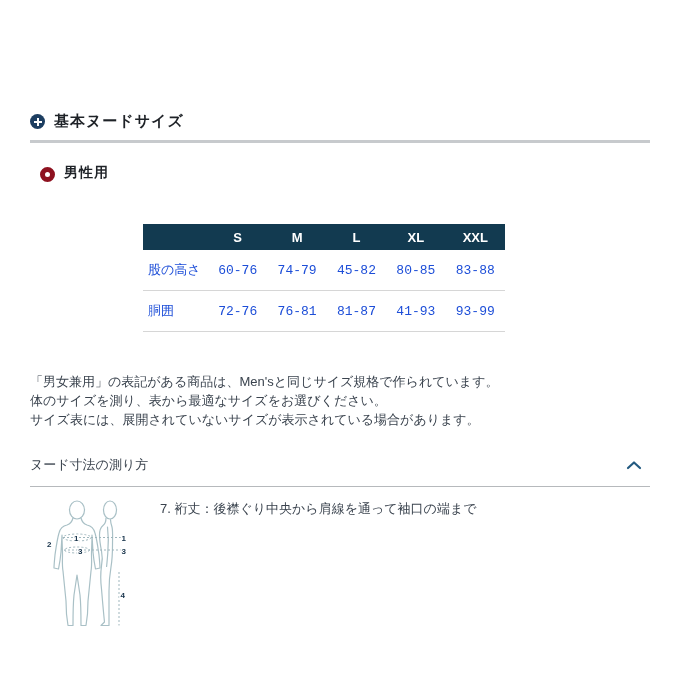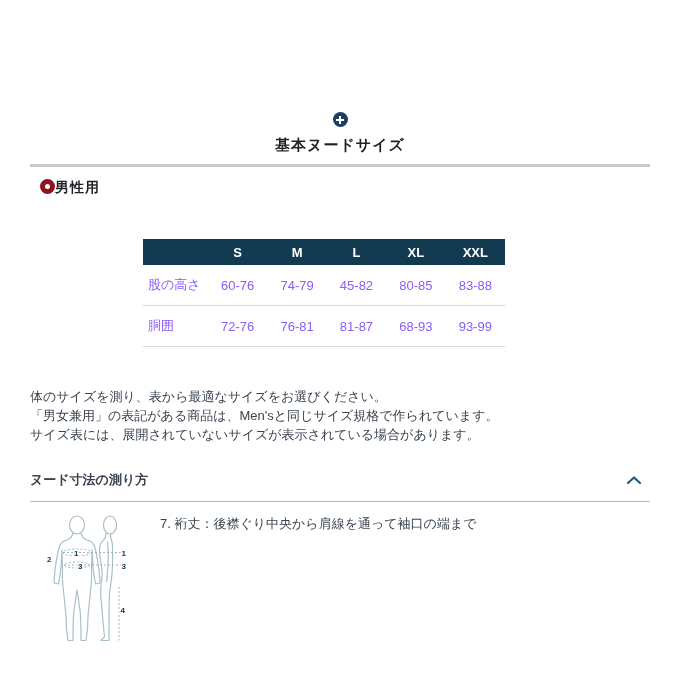--- a/index.html
+++ b/index.html
@@ -4,47 +4,47 @@
 <style>
   html,body{margin:0;padding:0;}
   body{
     width:680px;height:680px;background:#ffffff;overflow:hidden;
     font-family:"Liberation Sans","DejaVu Sans",sans-serif;
     -webkit-font-smoothing:antialiased;
   }
   .wrap{padding:112px 30px 0 30px;}
 
   
-  .sec-header{display:flex;align-items:center;gap:9px;flex-direction:column;}
+  .sec-header{display:flex;align-items:center;gap:9px;}
   .icon-plus{position:relative;width:15px;height:15px;border-radius:50%;background:#1d3e61;flex:none;}
   .icon-plus::before,.icon-plus::after{content:"";position:absolute;background:#fff;}
   .icon-plus::before{left:3.5px;top:6.5px;width:8px;height:2px;}
   .icon-plus::after{left:6.5px;top:3.5px;width:2px;height:8px;}
   .sec-title{font-size:15px;font-weight:700;color:#1e2227;letter-spacing:1px;}
 
   .divider-thick{height:3px;background:#c7cacd;margin:9px 0 7px 0;}
 
-  .sub-header{display:flex;align-items:flex-start;margin-left:10px;margin-top:12px;}
+  .sub-header{display:flex;align-items:flex-end;gap:9px;margin-left:10px;margin-top:21px;}
   .icon-dot{width:15px;height:15px;border-radius:50%;border:5px solid #8e1220;background:#fff;box-sizing:border-box;flex:none;}
   .sub-title{font-size:14px;font-weight:700;color:#1e2227;letter-spacing:1px;}
 
   
   table.size-table{margin:42px 0 0 113px;border-collapse:collapse;table-layout:fixed;width:362px;}
   .size-table col.c-label{width:65px;}
   .size-table col.c-val{width:59.4px;}
   .size-table th{background:#123a50;color:#ffffff;font-size:13px;font-weight:700;height:26px;text-align:center;padding:0;}
-  .size-table td{font-size:13px;color:#8b5cf6;height:40px;text-align:center;border-bottom:1px solid #d6d6d6;padding:0;}
+  .size-table td{font-size:13px;color:#1d4ed8;height:40px;text-align:center;border-bottom:1px solid #d6d6d6;padding:0;font-family:Liberation Mono, monospace;}
   .size-table td.rowlabel{text-align:left;padding-left:5px;}
 
   
   .notes{margin-top:40px;}
   .notes p{margin:0;font-size:13px;line-height:19px;color:#3a434e;}
 
   
-  .measure-header{margin-top:27px;display:flex;justify-content:space-between;align-items:center;cursor:pointer;font-weight:bold;}
+  .measure-header{margin-top:27px;display:flex;justify-content:space-between;align-items:center;cursor:pointer;}
   .measure-title{font-size:13px;color:#3a434e;}
   .chevron{margin-right:8px;display:flex;align-items:center;}
   .divider-thin{height:1px;background:#b6b9bc;margin-top:12px;}
 
   .measure-body{display:flex;margin-top:6px;}
   .figure-box{width:105px;height:150px;margin-left:15px;flex:none;}
   .measure-list{margin-left:10px;padding-top:6px;}
   .measure-list .item{font-size:13px;line-height:20.5px;color:#3a434e;}
 
   
@@ -95,29 +95,29 @@
         <td>74-79</td>
         <td>45-82</td>
         <td>80-85</td>
         <td>83-88</td>
       </tr>
       <tr>
         <td class="rowlabel">胴囲</td>
         <td>72-76</td>
         <td>76-81</td>
         <td>81-87</td>
-        <td>68-93</td>
+        <td>41-93</td>
         <td>93-99</td>
       </tr>
     </tbody>
   </table>
 
   <div class="notes">
+    <p>「男女兼用」の表記がある商品は、Men'sと同じサイズ規格で作られています。</p>
     <p>体のサイズを測り、表から最適なサイズをお選びください。</p>
-    <p>「男女兼用」の表記がある商品は、Men'sと同じサイズ規格で作られています。</p>
     <p>サイズ表には、展開されていないサイズが表示されている場合があります。</p>
   </div>
 
   <div class="measure-header">
     <span class="measure-title">ヌード寸法の測り方</span>
     <span class="chevron">
       <svg width="16" height="10" viewBox="0 0 16 10">
           <polyline points="2,8 8,2.5 14,8" fill="none" stroke="#235a80" stroke-width="2.2" stroke-linecap="round" stroke-linejoin="round"></polyline>
         </svg>
     </span>

